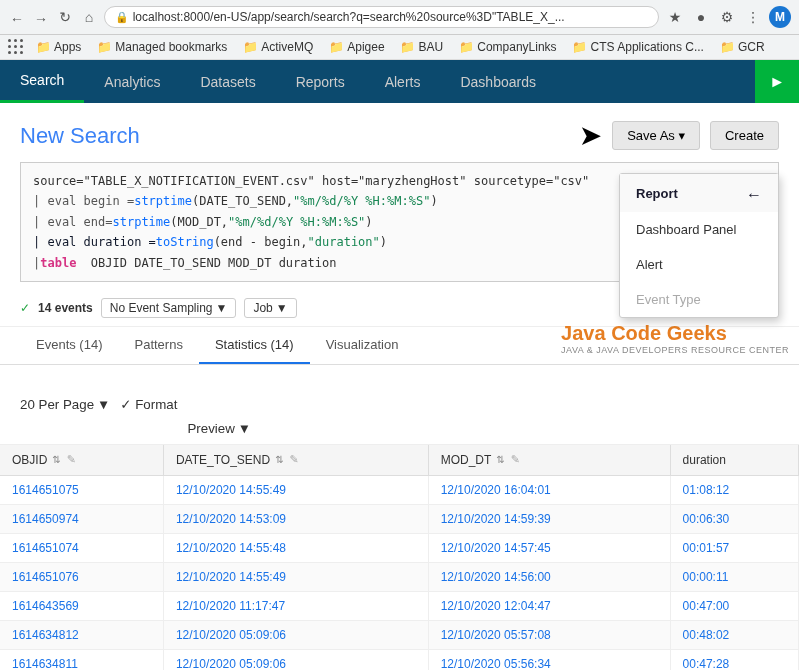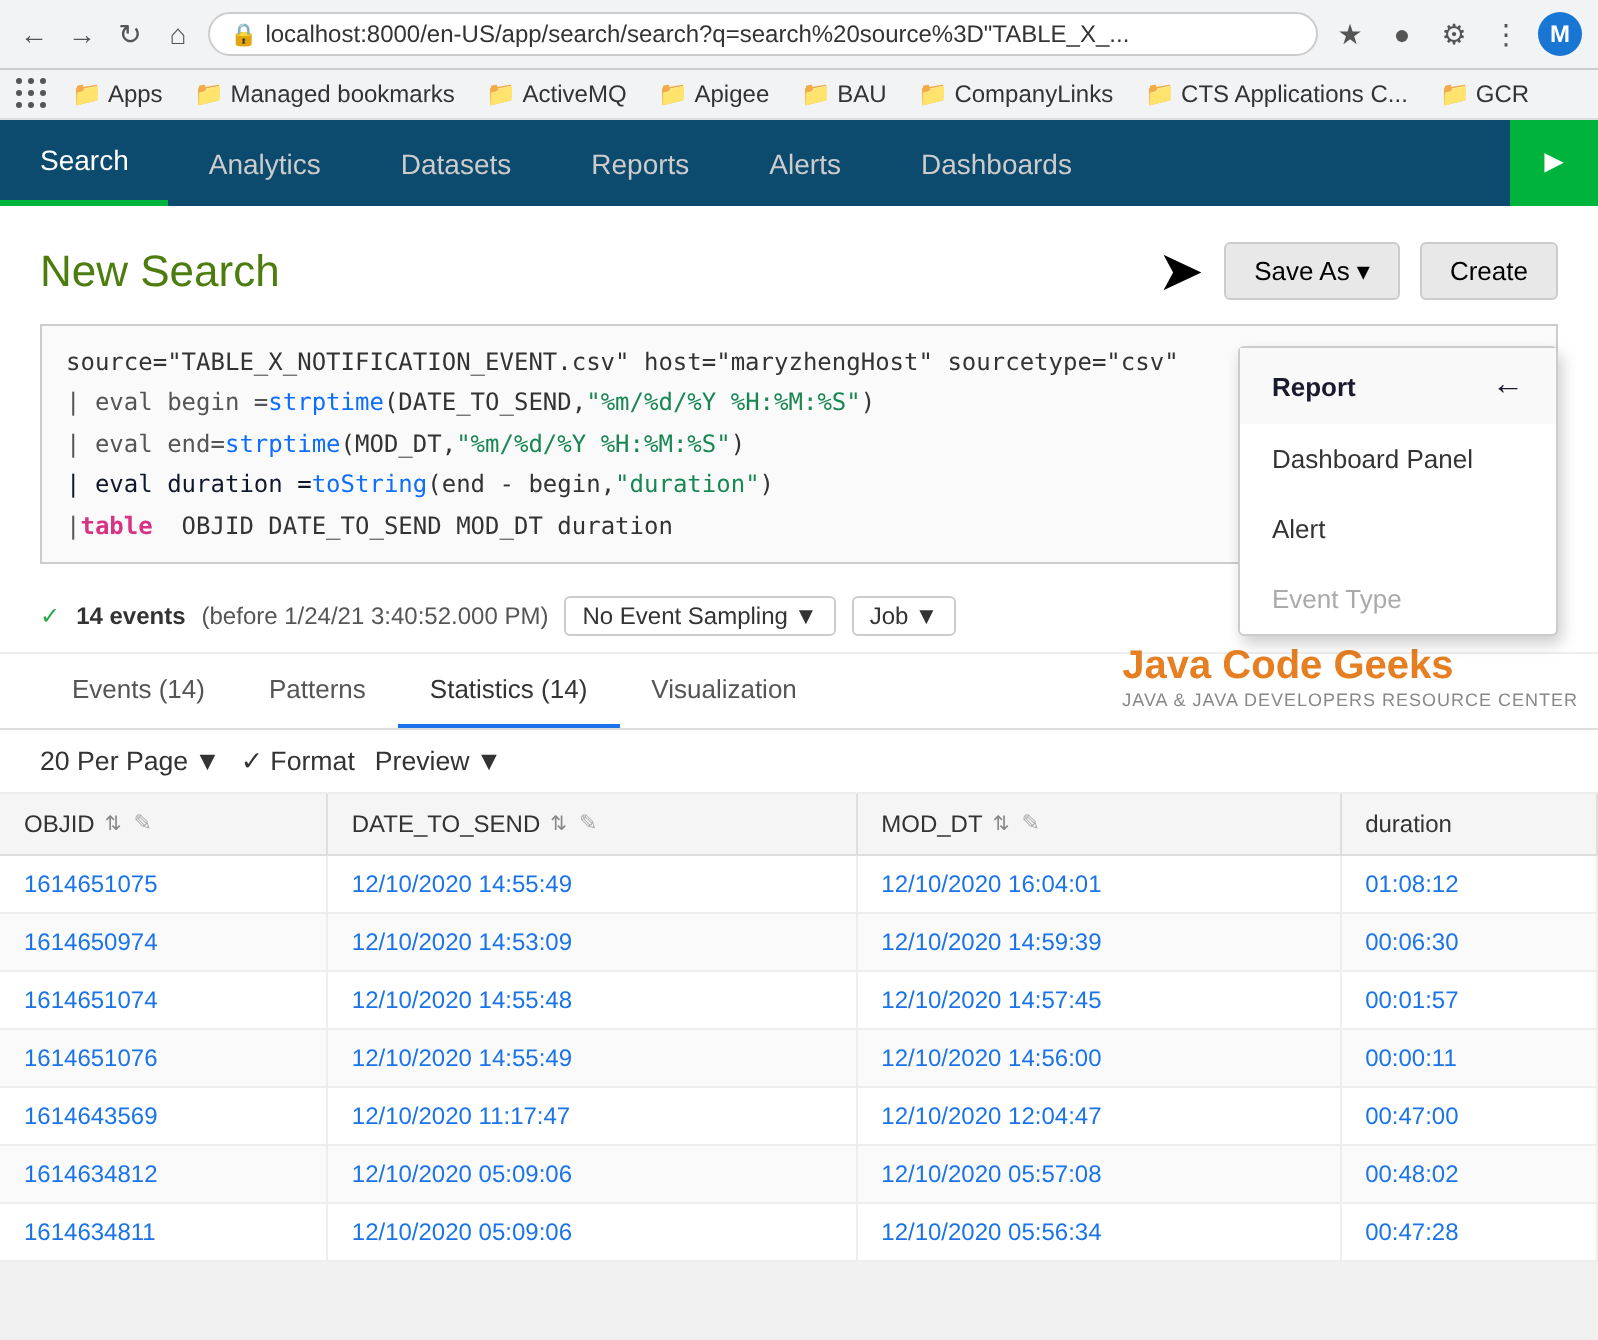--- a/index.html
+++ b/index.html
@@ -25,21 +25,21 @@
     .nav-item { color: #ccc; padding: 12px 20px; cursor: pointer; font-size: 14px; display: flex; align-items: center; }
     .nav-item.active { color: white; border-bottom: 3px solid #00b33c; }
     .nav-spacer { flex: 1; }
     .nav-green-btn { background: #00b33c; color: white; border: none; padding: 10px 14px; cursor: pointer; font-size: 16px; display: flex; align-items: center; }
 
     
     .page-content { background: white; padding: 0; position: relative; }
 
     
     .search-header { padding: 16px 20px 10px; display: flex; align-items: center; justify-content: space-between; }
-    .search-title { font-size: 22px; font-weight: normal; color: #4d7c0f; }
+    .search-title { font-size: 22px; font-weight: normal; color: #3b82f6; }
     .header-actions { display: flex; align-items: center; gap: 10px; }
     .arrow-indicator { font-size: 28px; color: black; }
 
     
     .save-as-btn { background: #e8e8e8; border: 1px solid #ccc; padding: 6px 14px; cursor: pointer; font-size: 13px; border-radius: 3px; display: flex; align-items: center; gap: 4px; position: relative; }
     .create-btn { background: #e8e8e8; border: 1px solid #ccc; padding: 6px 14px; cursor: pointer; font-size: 13px; border-radius: 3px; }
 
     
     .dropdown-menu { position: absolute; top: 70px; right: 20px; background: white; border: 1px solid #ccc; box-shadow: 2px 4px 8px rgba(0,0,0,0.2); z-index: 100; min-width: 160px; border-radius: 3px; }
     .dropdown-item { padding: 10px 16px; cursor: pointer; color: #333; font-size: 13px; display: flex; align-items: center; justify-content: space-between; }
@@ -71,21 +71,21 @@
     .jcg-circle { width: 55px; height: 55px; border-radius: 50%; border: 3px solid #ccc; display: flex; align-items: center; justify-content: center; background: white; }
     .jcg-inner { width: 40px; height: 40px; border-radius: 50%; border: 3px solid #666; display: flex; align-items: center; justify-content: center; font-size: 10px; font-weight: bold; color: #555; }
     .jcg-text-area { display: flex; flex-direction: column; }
     .jcg-title { font-size: 20px; font-weight: bold; color: #e67e22; }
     .jcg-subtitle { font-size: 9px; color: #888; letter-spacing: 0.5px; }
 
     
     .table-controls { padding: 8px 20px; display: flex; align-items: center; gap: 10px; font-size: 13px; border-bottom: 1px solid #eee; }
     .per-page-btn { background: none; border: none; cursor: pointer; color: #333; display: flex; align-items: center; gap: 3px; }
     .format-btn { background: none; border: none; cursor: pointer; color: #333; display: flex; align-items: center; gap: 3px; }
-    .preview-btn { background: none; border: none; cursor: pointer; color: #333; display: flex; align-items: center; gap: 3px; }
+    .preview-btn { background: none; border: none; cursor: pointer; color: #333; display: flex; align-items: center; gap: 3px; margin-top: 48px; }
 
     
     .data-table { width: 100%; border-collapse: collapse; font-size: 12px; }
     .data-table th { background: #f5f5f5; padding: 8px 12px; text-align: left; border-bottom: 1px solid #ddd; border-right: 1px solid #ddd; color: #333; font-weight: 500; white-space: nowrap; }
     .data-table td { padding: 7px 12px; border-bottom: 1px solid #eee; border-right: 1px solid #eee; color: #333; white-space: nowrap; }
     .data-table tr:nth-child(even) { background: #fafafa; }
     .data-table .link-cell { color: #1a73e8; cursor: pointer; }
     .sort-icon { font-size: 10px; color: #888; margin-left: 3px; }
     .edit-icon { font-size: 11px; color: #aaa; margin-left: 4px; cursor: pointer; }
     .th-content { display: flex; align-items: center; gap: 2px; }
@@ -215,21 +215,20 @@
     <div class="code-line">
       <span style="color:#555">| </span>
       <span class="code-keyword">table</span>
       <span>&nbsp; OBJID DATE_TO_SEND MOD_DT duration</span>
     </div>
   </div>
 
   <div class="events-bar">
     <span class="check-icon">✓</span>
     <span class="events-count"><strong>14 events</strong></span>
-    <span>(before 1/24/21 3:40:52.000 PM)</span>
     <button class="sampling-btn">
       <span>No Event Sampling</span>
       <span>▼</span>
     </button>
     <button class="job-btn">
       <span>Job</span>
       <span>▼</span>
     </button>
     <div class="action-icons">
       <button class="action-icon-btn">▮▮</button>

